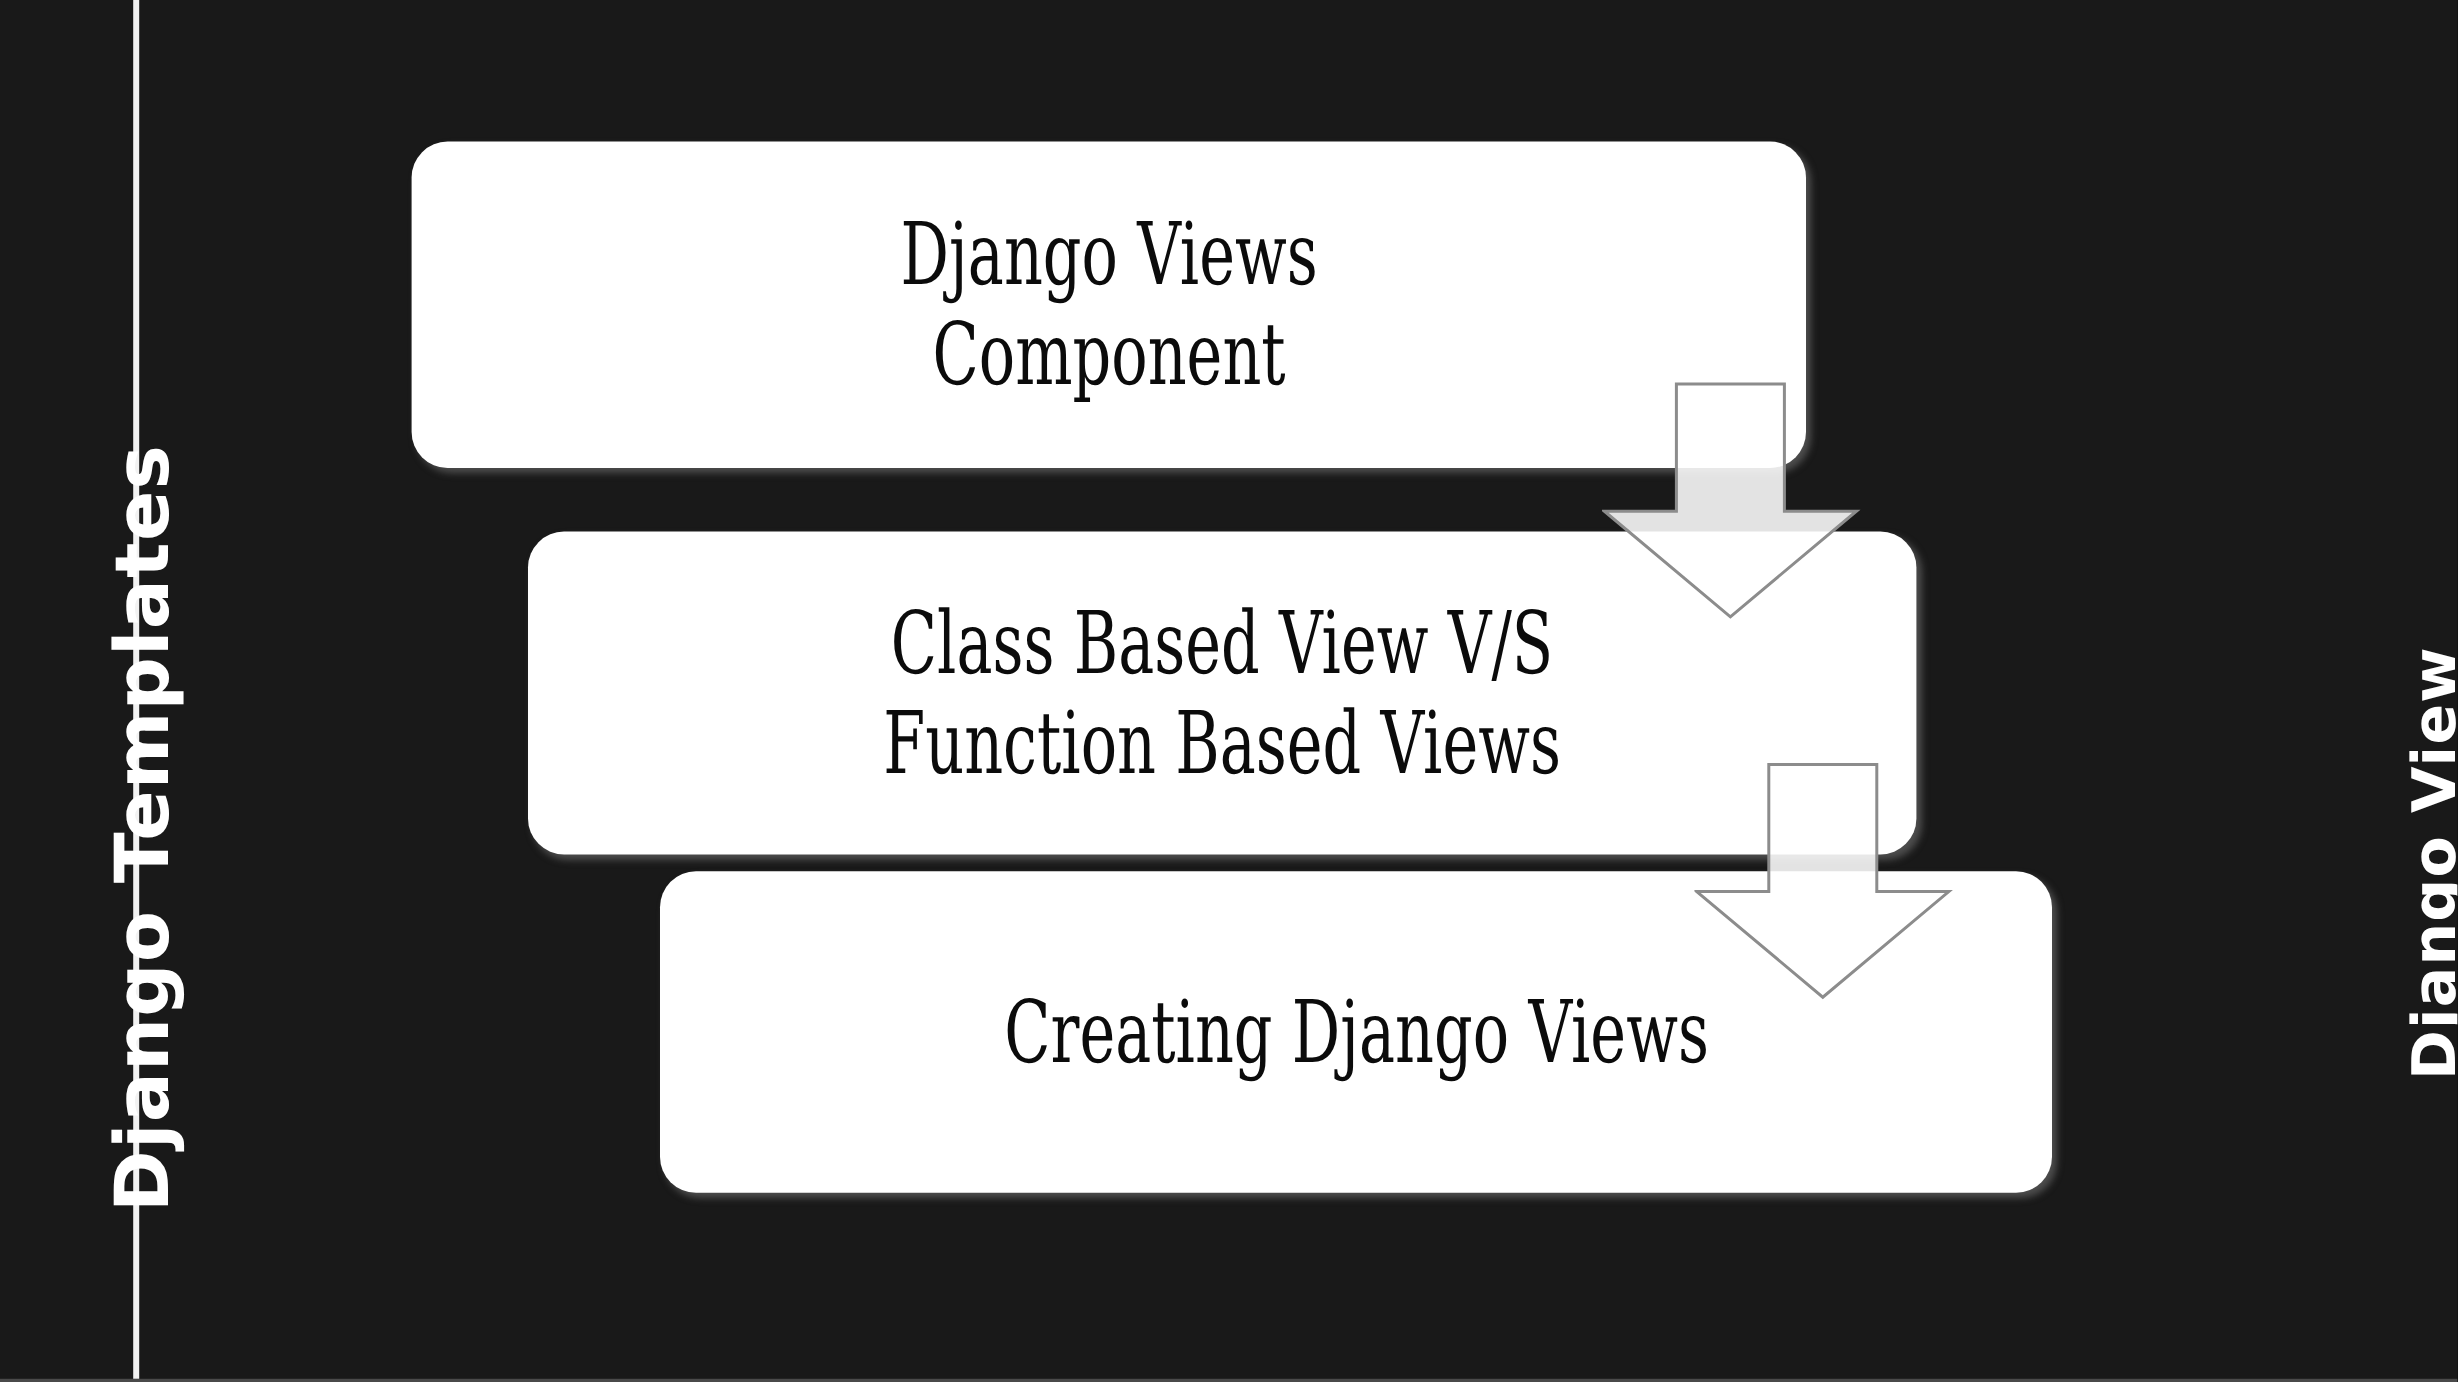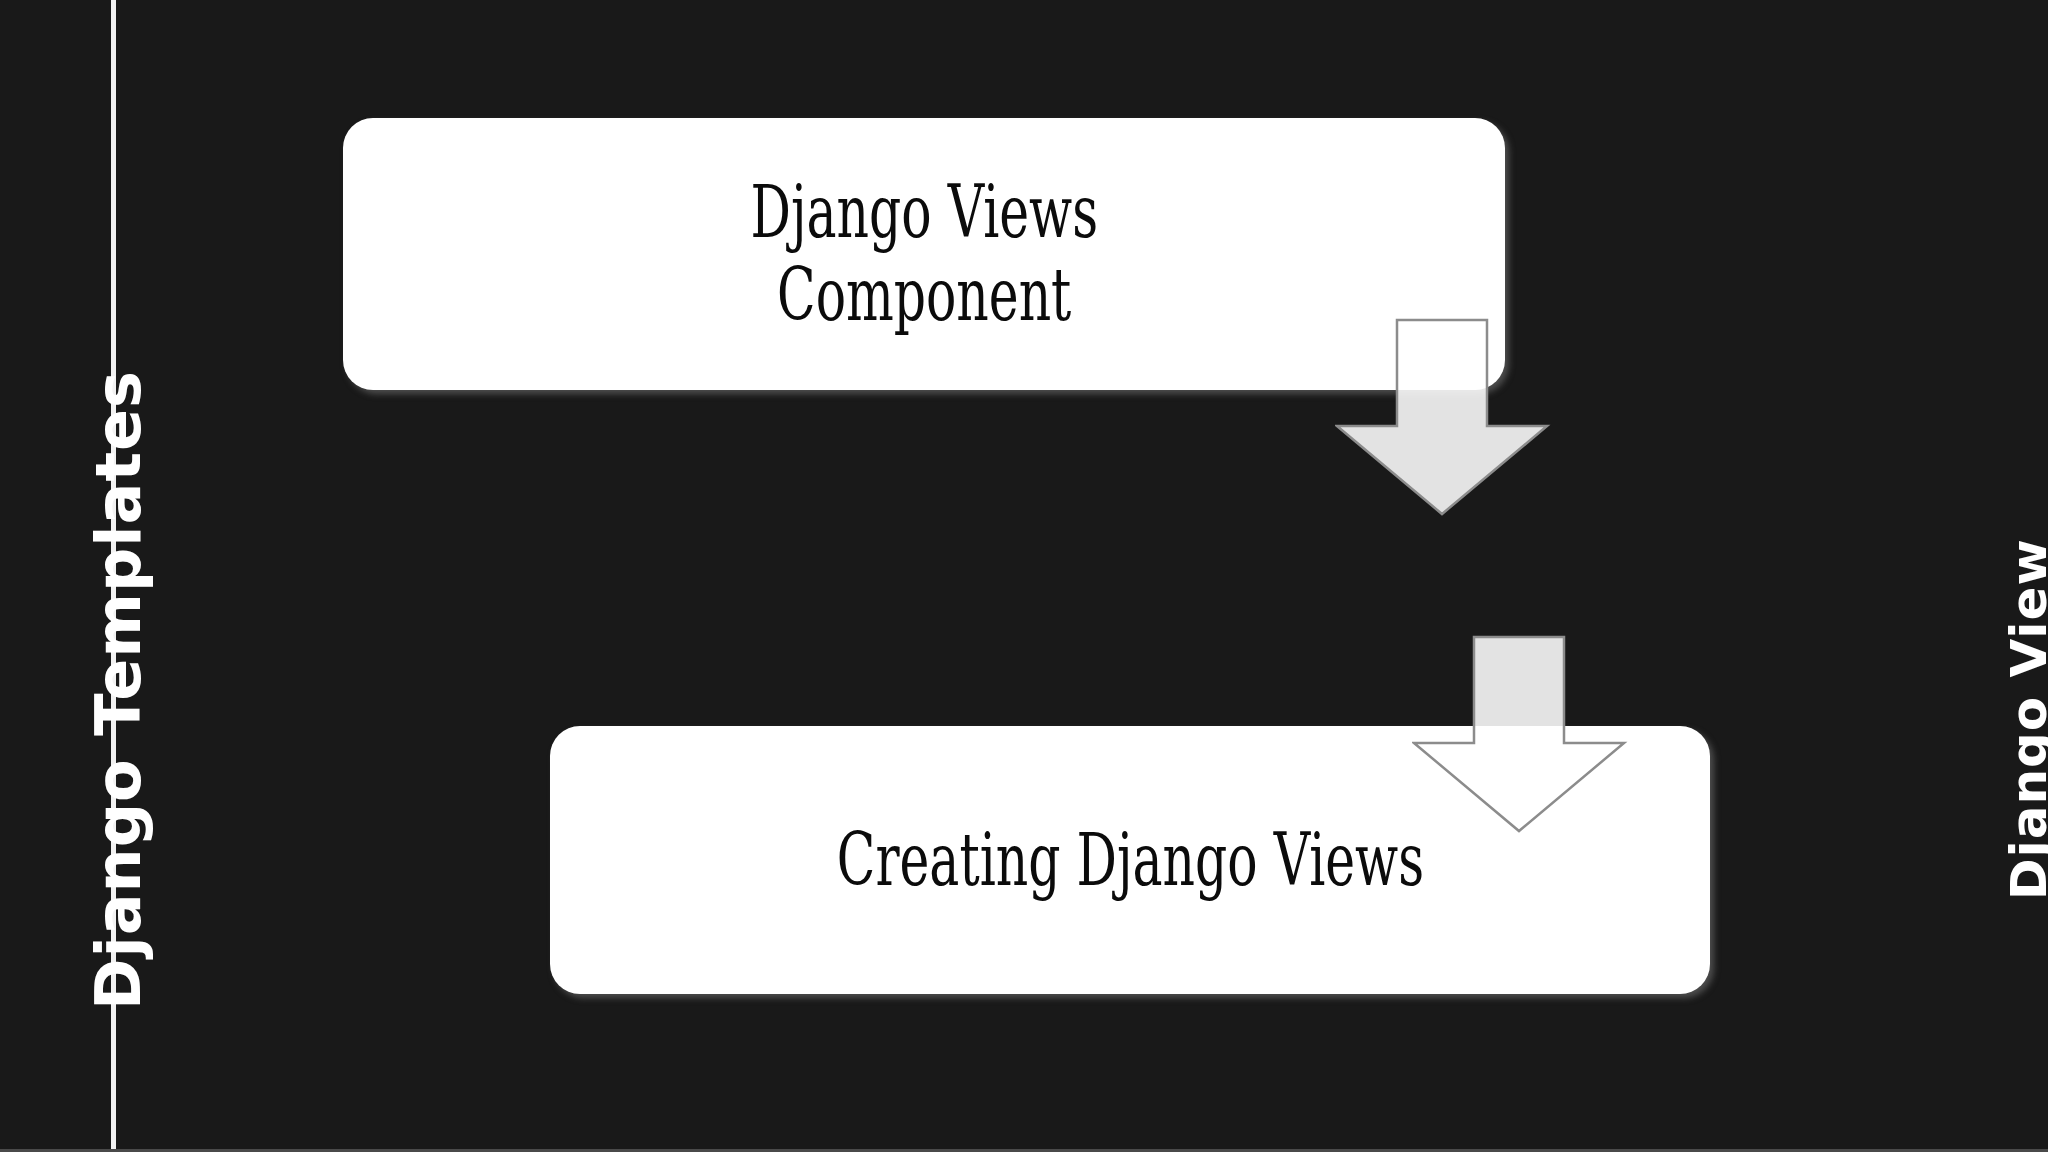--- a/index.html
+++ b/index.html
@@ -101,20 +101,24 @@
 
   <div class="box" id="box-1">
     <div class="line">Django Views</div>
     <div class="line">Component</div>
   </div>
 
   <svg class="arrow" id="arrow-1" viewBox="0 0 230 200">
     <polygon points="62,2 152,2 152,108 212,108 107,196 2,108 62,108" fill="rgba(255,255,255,0.88)" stroke="#8c8c8c" stroke-width="2.5"></polygon>
   </svg>
 
+  <div class="box" id="box-2">
+    <div class="line">Class Based View V/S</div>
+    <div class="line">Function Based Views</div>
+  </div>
 
   <svg class="arrow" id="arrow-2" viewBox="0 0 230 200">
     <polygon points="62,2 152,2 152,108 212,108 107,196 2,108 62,108" fill="rgba(255,255,255,0.88)" stroke="#8c8c8c" stroke-width="2.5"></polygon>
   </svg>
 
   <div class="box" id="box-3">
     <div class="line">Creating Django Views</div>
   </div>
 
 </div>

